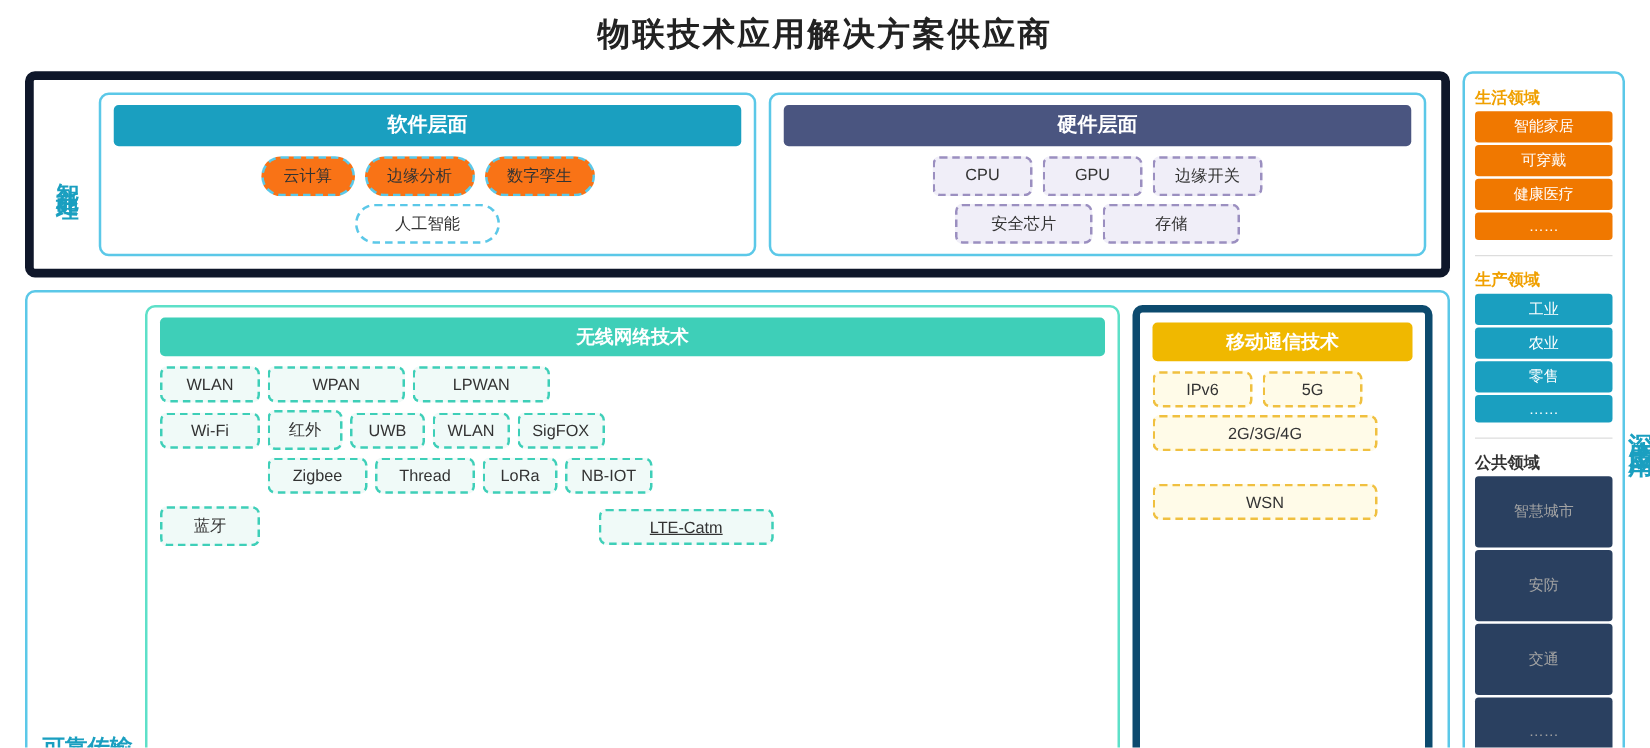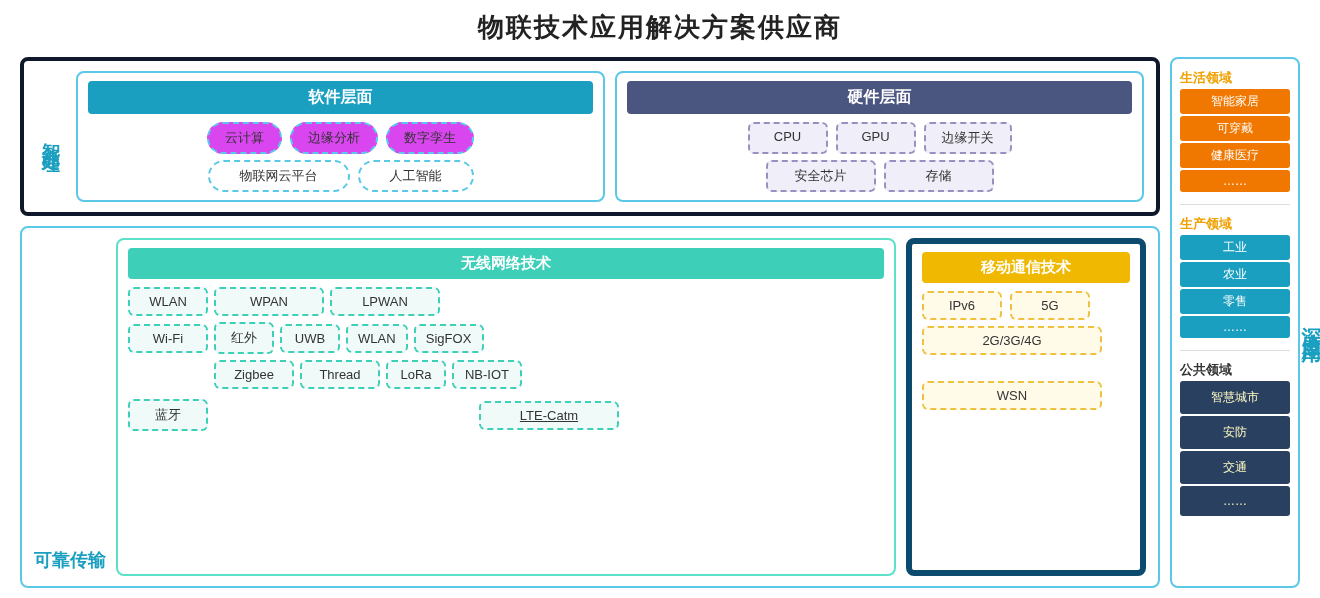--- a/index.html
+++ b/index.html
@@ -28,21 +28,21 @@
       flex: 1;
     }
     .left-panel {
       flex: 1;
       display: flex;
       flex-direction: column;
       gap: 10px;
     }
     
     .intel-section {
-      border: 4px solid #0f172a;
+      border: 7px solid #0f172a;
       border-radius: 8px;
       padding: 10px 12px;
       display: flex;
       gap: 10px;
       position: relative;
       background: #fff;
     }
     .intel-label {
       writing-mode: vertical-rl;
       text-orientation: upright;
@@ -96,21 +96,21 @@
       display: flex;
       gap: 8px;
       justify-content: center;
     }
     .dashed-box {
       border: 2px dashed #5bc8e8;
       border-radius: 20px;
       padding: 5px 16px;
       font-size: 13px;
       color: #333;
-      background: #d946ef;
+      background: #f97316;
       text-align: left;
       min-width: 70px;
     }
     .dashed-box-purple {
       border: 2px dashed #9b8fc0;
       border-radius: 6px;
       padding: 5px 16px;
       font-size: 13px;
       color: #333;
       background: #f0eef8;
@@ -274,24 +274,24 @@
       background: #1a9fc0;
       color: #fff;
       font-size: 12px;
       text-align: center;
       padding: 4px 0;
       border-radius: 3px;
       margin-bottom: 2px;
     }
     .domain-btn-dark {
       background: #2a4060;
-      color: #fef9c3;
+      color: #a3a3a3;
       font-size: 12px;
       text-align: center;
-      padding: 8px 0;
+      padding: 20px 0;
       border-radius: 3px;
       margin-bottom: 2px;
     }
     .divider {
       border: none;
       border-top: 1px solid #ddd;
       margin: 4px 0;
     }
     .domain-section {
       display: flex;
@@ -312,21 +312,20 @@
 
         <div class="sw-panel">
           <div class="panel-header-blue">软件层面</div>
           <div class="sw-grid">
             <div class="sw-row">
               <div class="dashed-box">云计算</div>
               <div class="dashed-box">边缘分析</div>
               <div class="dashed-box">数字孪生</div>
             </div>
             <div class="sw-row">
-              <div class="dashed-box-wide">物联网云平台</div>
               <div class="dashed-box-wide">人工智能</div>
             </div>
           </div>
         </div>
 
         <div class="hw-panel">
           <div class="panel-header-dark">硬件层面</div>
           <div class="sw-grid">
             <div class="sw-row">
               <div class="dashed-box-purple">CPU</div>

